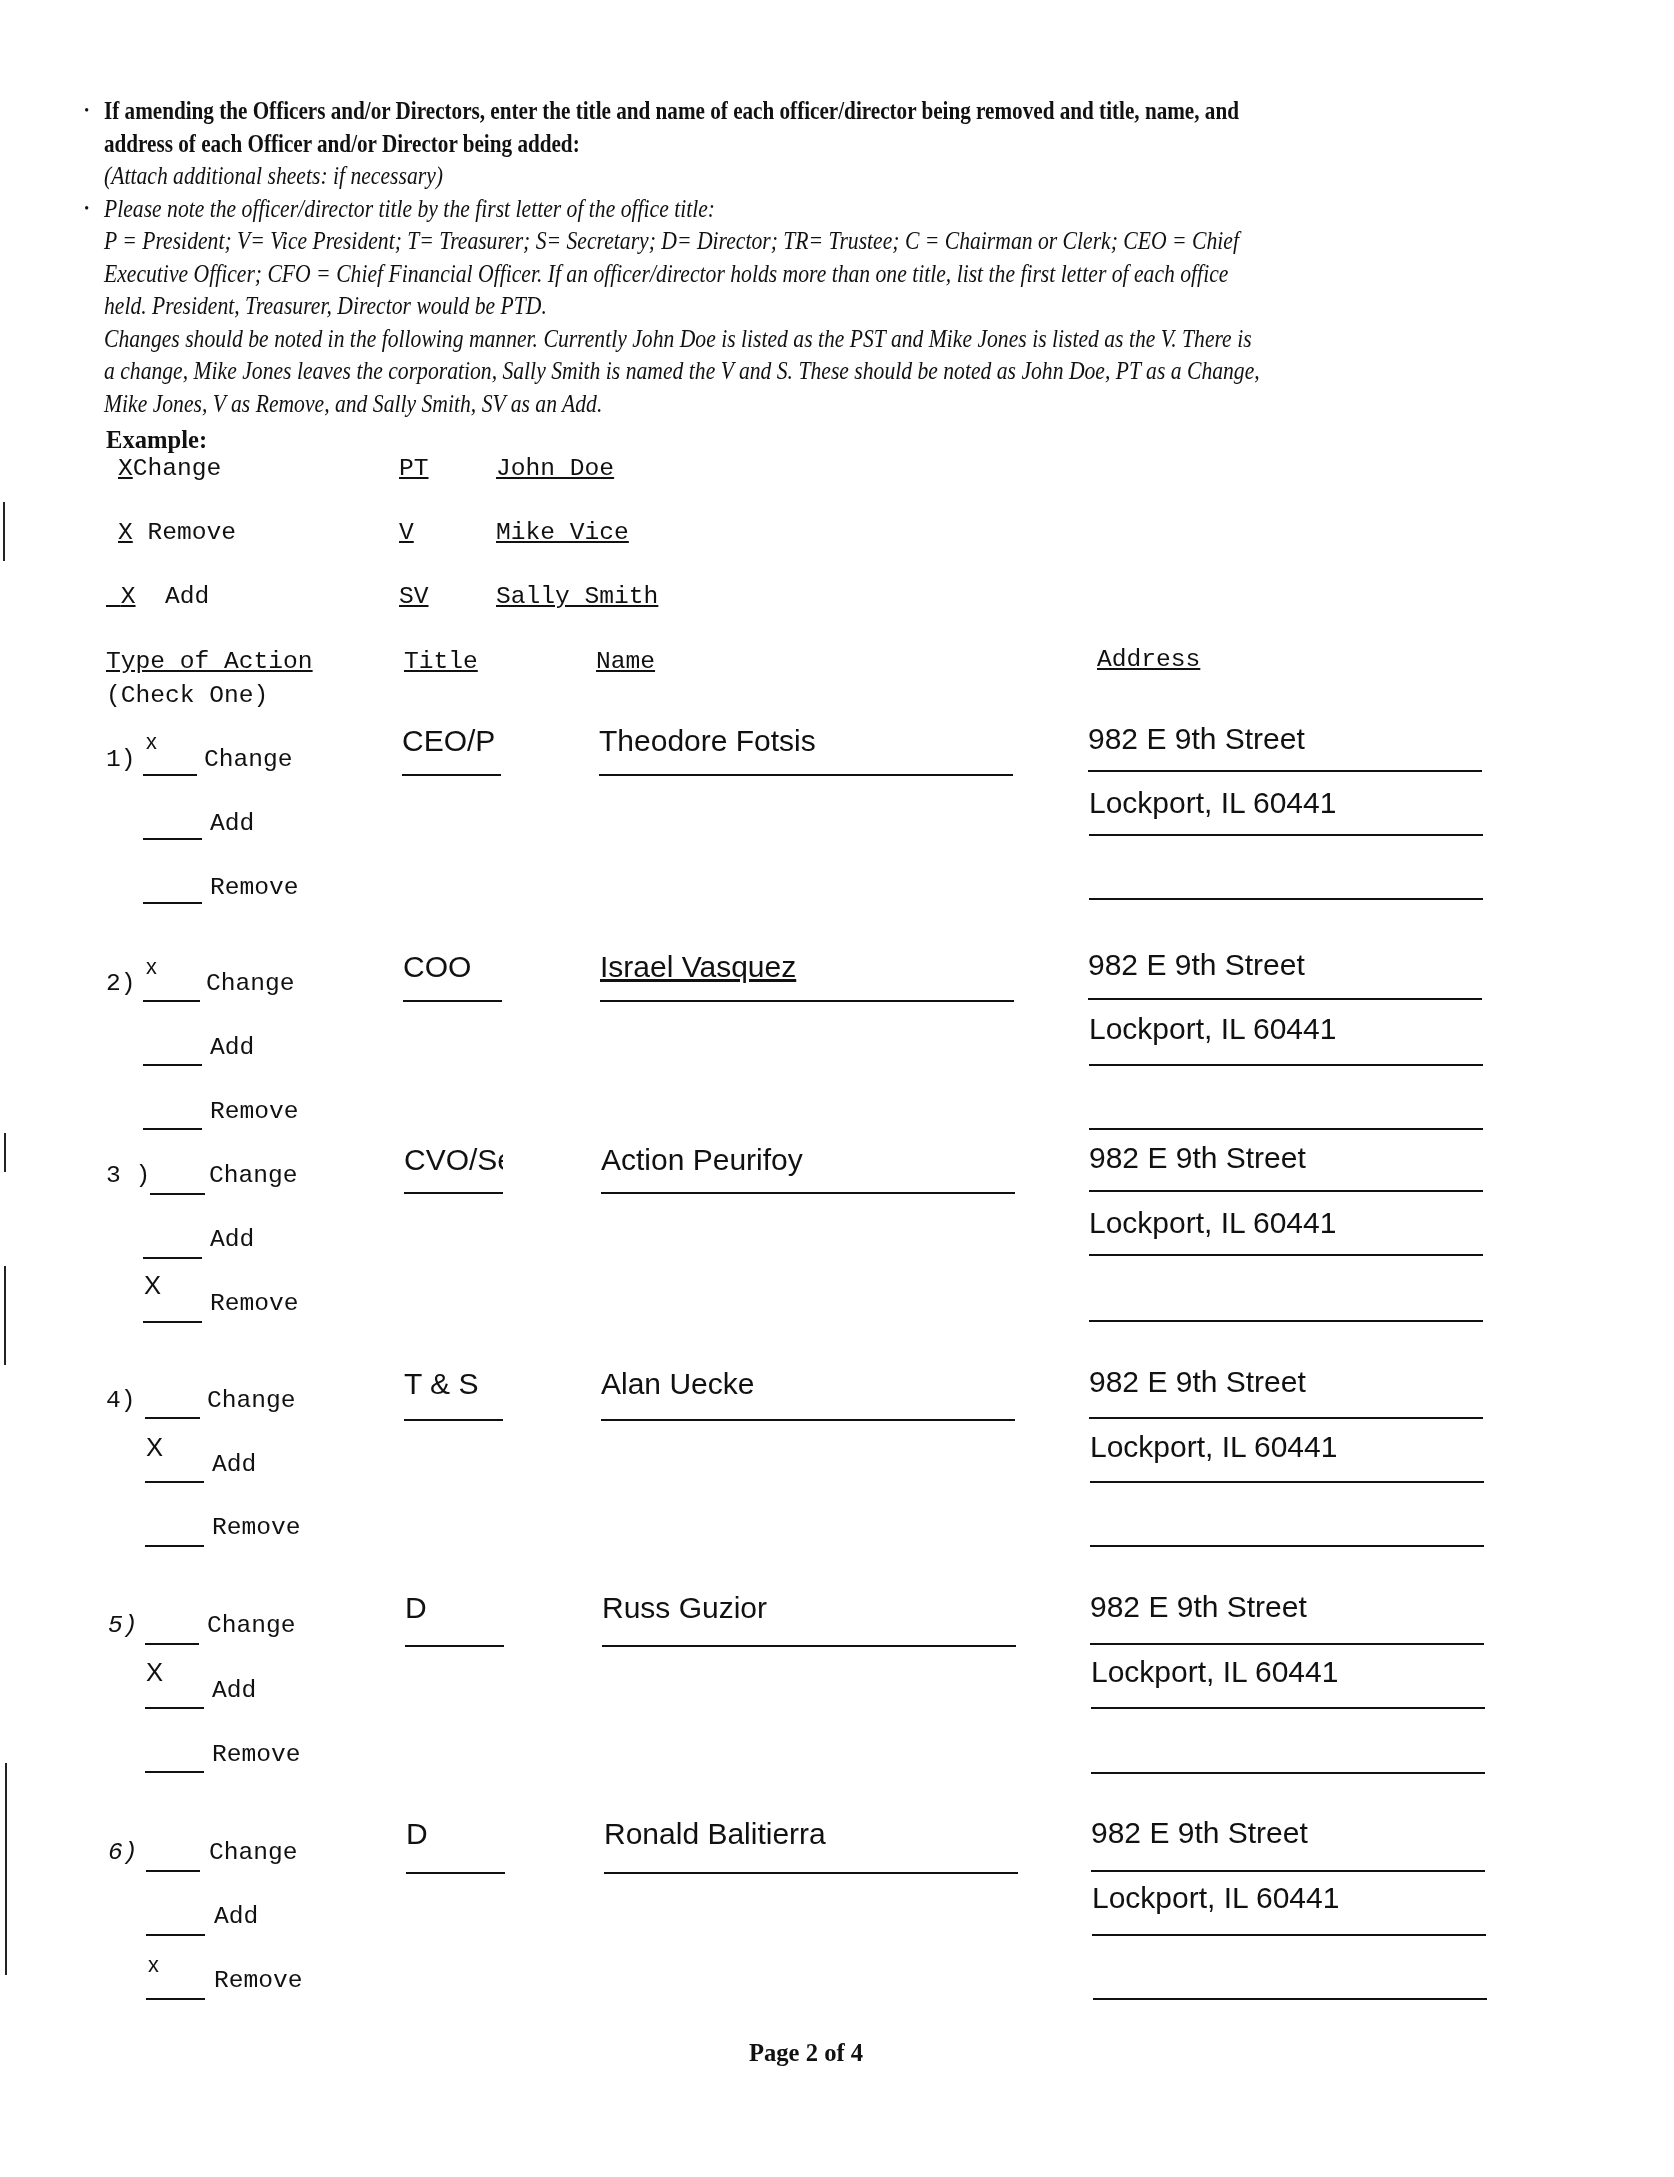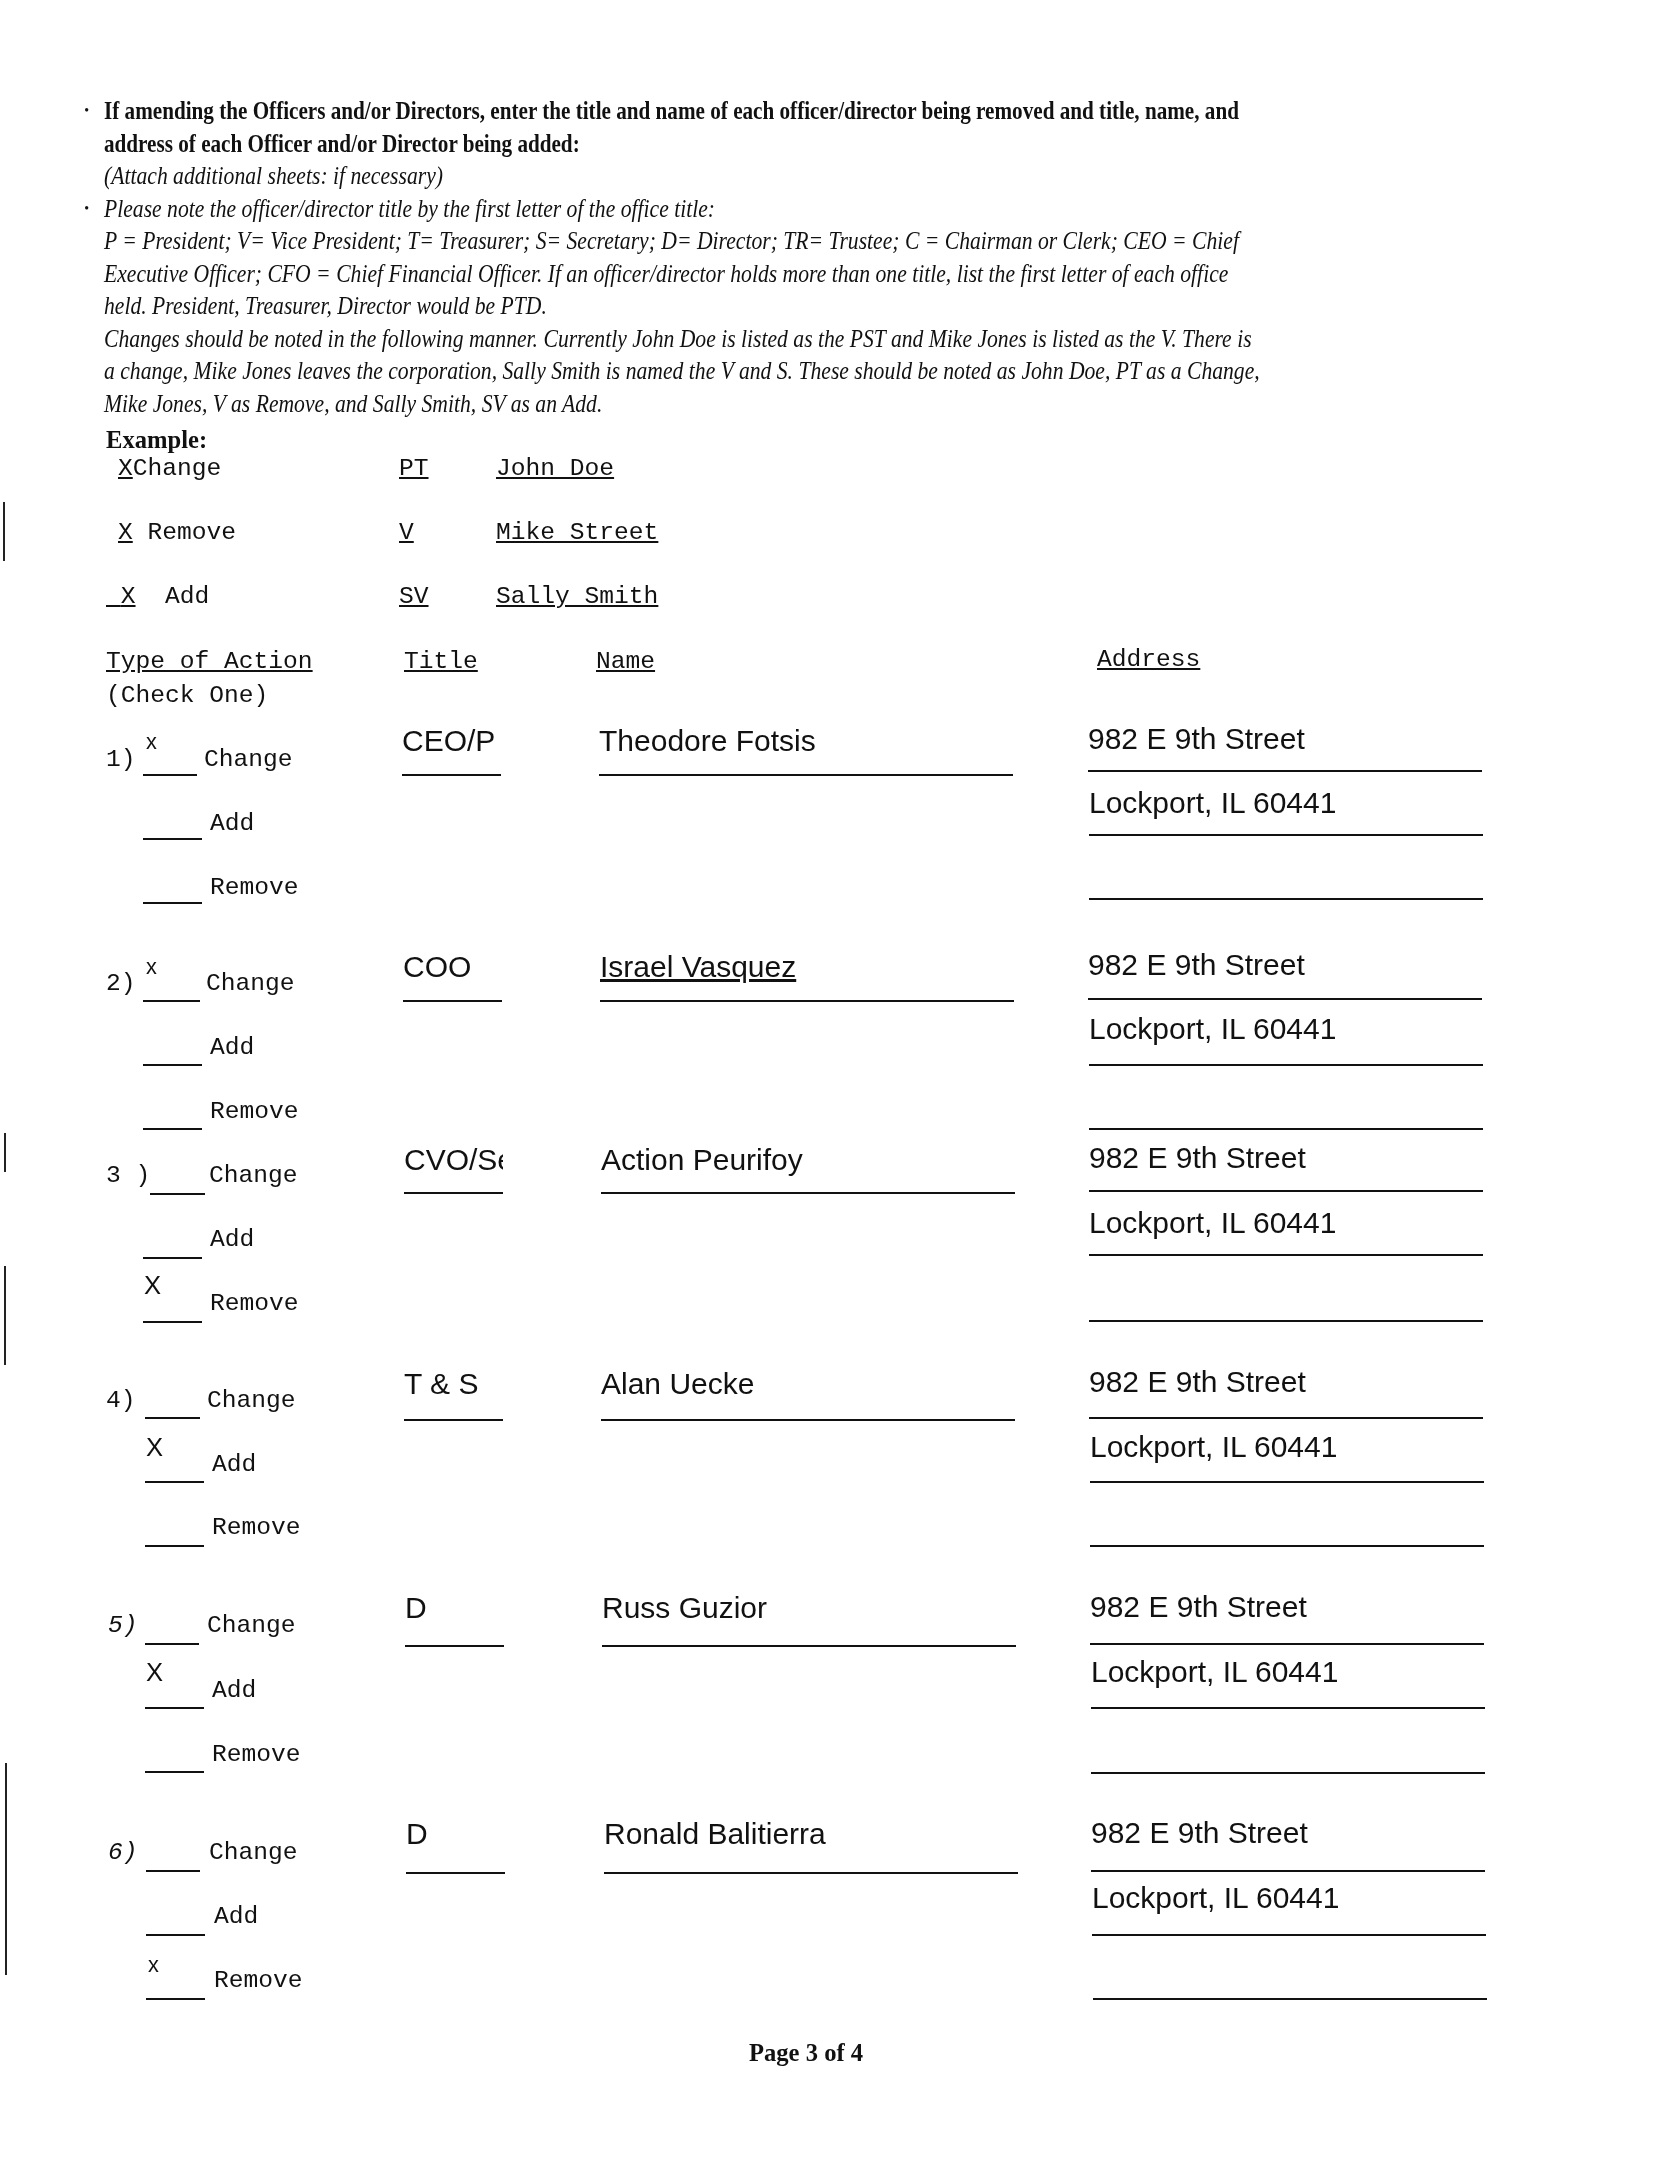--- a/index.html
+++ b/index.html
@@ -43,21 +43,21 @@
 <div class="abs ser" style="left:118px; top:455px;">
   <span class="ul">X</span><span>Change</span>
 </div>
 <div class="abs ser ul" style="left:399px; top:455px;">PT</div>
 <div class="abs ser ul" style="left:496px; top:455px;">John Doe</div>
 
 <div class="abs ser" style="left:118px; top:519px;">
   <span class="ul">X</span> <span>Remove</span>
 </div>
 <div class="abs ser ul" style="left:399px; top:519px;">V</div>
-<div class="abs ser ul" style="left:496px; top:519px;">Mike Street</div>
+<div class="abs ser ul" style="left:496px; top:519px;">Mike Vice</div>
 
 <div class="abs ser" style="left:106px; top:583px;">
   <span class="ul">&nbsp;<span>X</span></span>&nbsp; <span>Add</span>
 </div>
 <div class="abs ser ul" style="left:399px; top:583px;">SV</div>
 <div class="abs ser ul" style="left:496px; top:583px;">Sally Smith</div>
 
 <div class="abs ser ul" style="left:106px; top:648px;">Type of Action</div>
 <div class="abs ser" style="left:106px; top:682px;">(Check One)</div>
 <div class="abs ser ul" style="left:404px; top:648px;">Title</div>
@@ -177,19 +177,19 @@
   <div class="hline" style="left:406px; top:1872px; width:99px;"></div>
   <div class="abs sans" style="left:604px; top:1817px;">Ronald Balitierra</div>
   <div class="hline" style="left:604px; top:1872px; width:414px;"></div>
   <div class="abs sans" style="left:1091px; top:1816px;">982 E 9th Street</div>
   <div class="hline" style="left:1091px; top:1870px; width:394px;"></div>
   <div class="abs sans" style="left:1092px; top:1881px;">Lockport, IL 60441</div>
   <div class="hline" style="left:1092px; top:1934px; width:394px;"></div>
   <div class="hline" style="left:1093px; top:1998px; width:394px;"></div>
 </div>
 
-<div class="abs footer" style="left:749px; top:2039px;">Page 3 of 4</div>
+<div class="abs footer" style="left:749px; top:2039px;">Page 2 of 4</div>
 
 <div class="margin-tick" style="left:3px; top:502px; height:59px;"></div>
 <div class="margin-tick" style="left:3.9px; top:1133px; height:39px;"></div>
 <div class="margin-tick" style="left:3.9px; top:1266px; height:99px;"></div>
 <div class="margin-tick" style="left:4.9px; top:1763px; height:212px;"></div>
 
 
 </body></html>

